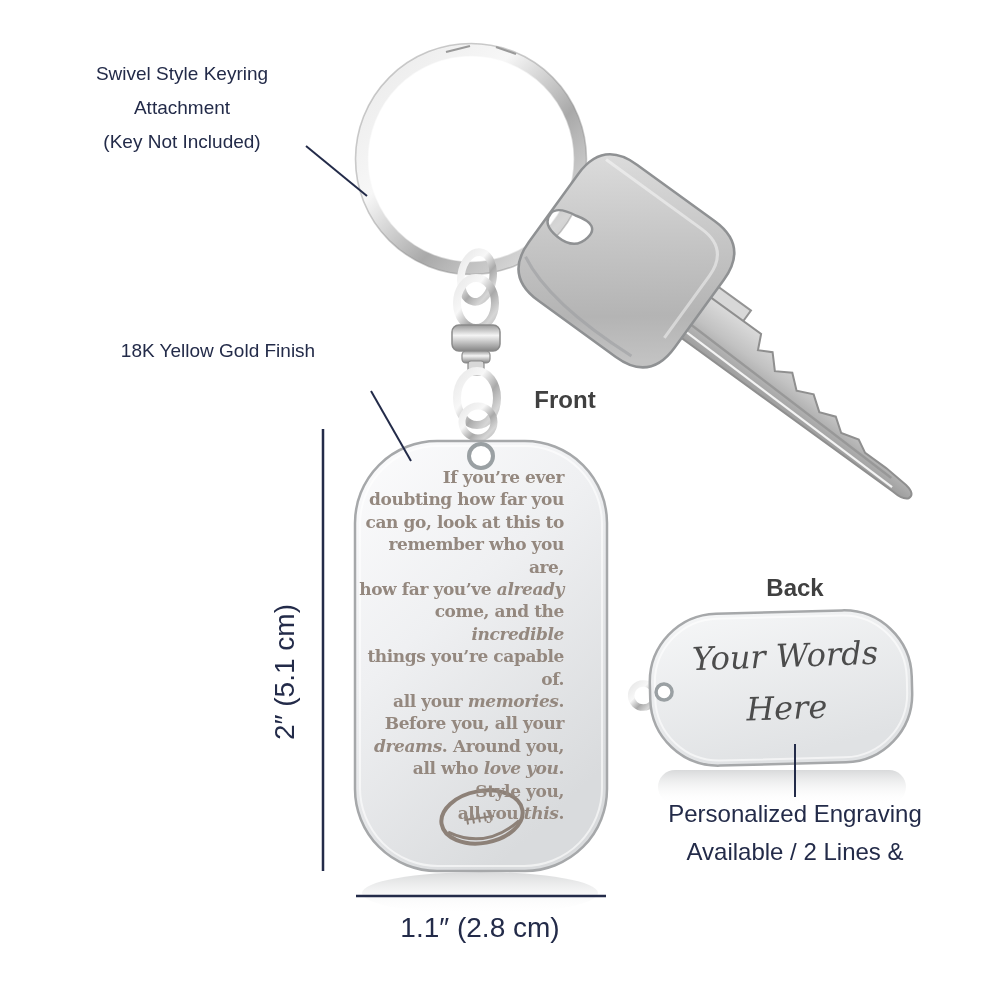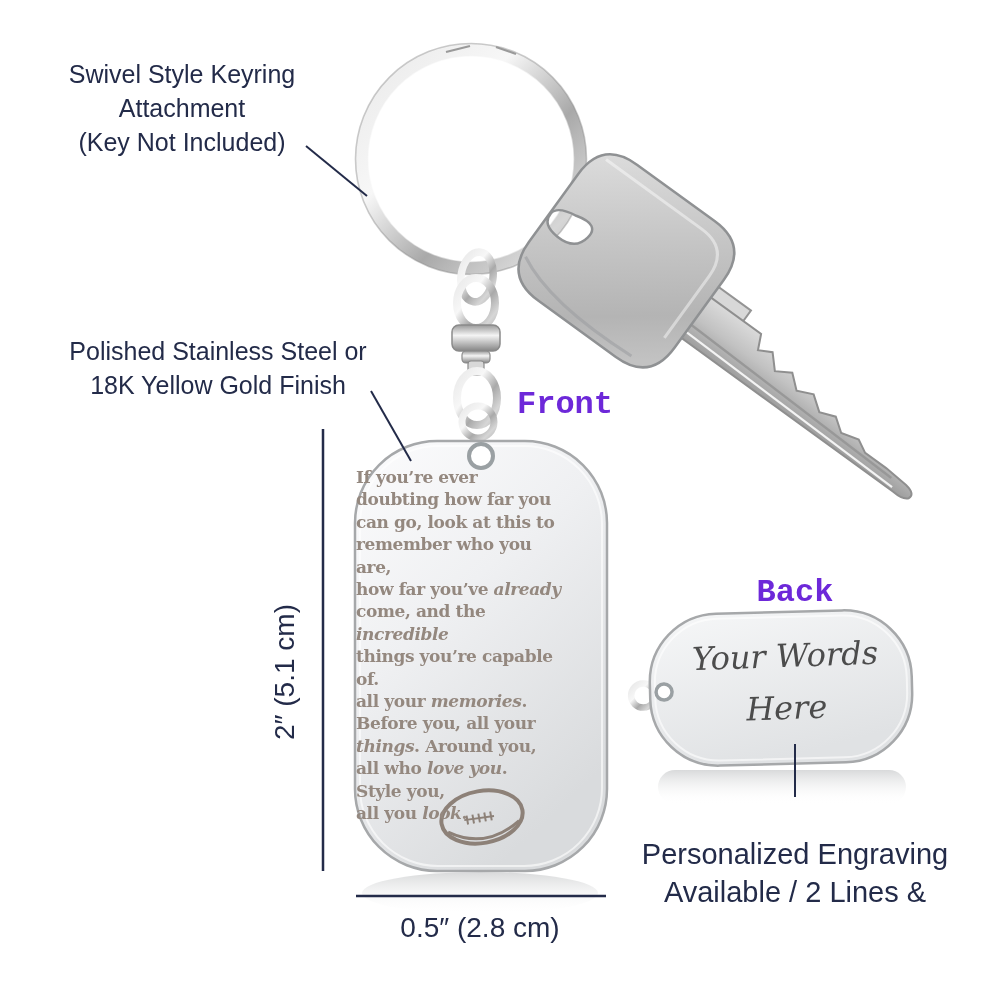--- a/index.html
+++ b/index.html
@@ -1,25 +1,25 @@
 <!DOCTYPE html>
 <html><head>
 <meta charset="utf-8">
 <style>
   html,body{margin:0;padding:0;background:#fff;}
   .stage{position:relative;width:1000px;height:1000px;background:#ffffff;overflow:hidden;
          font-family:"Liberation Sans",sans-serif;}
   svg{position:absolute;left:0;top:0;}
-  .note{position:absolute;color:#232b49;text-align:center;font-size:25px;line-height:34px;}
+  .note{position:absolute;color:#232b49;text-align:center;font-size:19px;line-height:34px;}
   .note div{white-space:nowrap;}
-  .viewlabel{position:absolute;color:#6d28d9;font-weight:700;font-size:32px;
-             font-family:Liberation Mono, monospace;text-align:center;width:120px;}
+  .viewlabel{position:absolute;color:#404040;font-weight:700;font-size:24px;
+             font-family:Liberation Sans, sans-serif;text-align:center;width:120px;}
   .dim{position:absolute;color:#232b49;font-size:28px;text-align:center;white-space:nowrap;}
   .dim.vert{transform:rotate(-90deg);transform-origin:center center;}
-  .engraved{position:absolute;left:356px;top:466px;width:208px;text-align:left;
+  .engraved{position:absolute;left:356px;top:466px;width:208px;text-align:right;
             font-family:"DejaVu Serif",serif;font-weight:700;font-size:17px;line-height:22.4px;
             color:#94887f;letter-spacing:-0.4px;}
   .engraved .i{font-style:italic;}
   .back-text{position:absolute;left:688px;top:631px;width:196px;transform:rotate(-2deg);
              text-align:center;font-family:"DejaVu Serif",serif;font-style:italic;color:#4c4c4c;}
   .back-text .l1{font-size:32px;line-height:50px;white-space:nowrap;}
   .back-text .l2{font-size:32px;line-height:54px;white-space:nowrap;}
 </style>
 </head>
 <body>
@@ -137,49 +137,48 @@
     </g>
   </svg>
 
   <div class="note" style="left:17px;top:57px;width:330px;">
     <div>Swivel Style Keyring</div>
     <div>Attachment</div>
     <div>(Key Not Included)</div>
   </div>
 
   <div class="note" style="left:53px;top:334px;width:330px;">
-    <div>Polished Stainless Steel or</div>
     <div>18K Yellow Gold Finish</div>
   </div>
 
   <div class="viewlabel" style="left:505px;top:386px;">Front</div>
   <div class="viewlabel" style="left:735px;top:574px;">Back</div>
 
-  <div class="note" style="left:630px;top:836px;width:330px;line-height:37.5px;font-size:29px;">
+  <div class="note" style="left:630px;top:795px;width:330px;line-height:37.5px;font-size:24px;">
     <div>Personalized Engraving</div>
     <div>Available / 2 Lines &amp;</div>
   </div>
 
   <div class="dim vert" style="left:175px;top:656px;width:220px;">2″ (5.1 cm)</div>
-  <div class="dim" style="left:360px;top:912px;width:240px;">0.5″ (2.8 cm)</div>
+  <div class="dim" style="left:360px;top:912px;width:240px;">1.1″ (2.8 cm)</div>
 
   <div class="engraved">
       <div><span>If you’re ever</span></div>
       <div><span>doubting how far you</span></div>
       <div><span>can go, look at this to</span></div>
       <div><span>remember who you are,</span></div>
       <div><span>how far you’ve </span><span class="i">already</span></div>
       <div><span>come, and the </span><span class="i">incredible</span></div>
       <div><span>things you’re capable of.</span></div>
       <div><span>all your </span><span class="i">memories</span><span>.</span></div>
       <div><span>Before you, all your</span></div>
-      <div><span class="i">things</span><span>. Around you,</span></div>
+      <div><span class="i">dreams</span><span>. Around you,</span></div>
       <div><span>all who </span><span class="i">love you</span><span>.</span></div>
       <div><span>Style you,</span></div>
-      <div><span>all you </span><span class="i">look</span><span>.</span></div>
+      <div><span>all you </span><span class="i">this</span><span>.</span></div>
     </div>
 
   <div class="back-text">
     <div class="l1">Your Words</div>
     <div class="l2">Here</div>
   </div>
 
 </div>
 
 </body></html>

